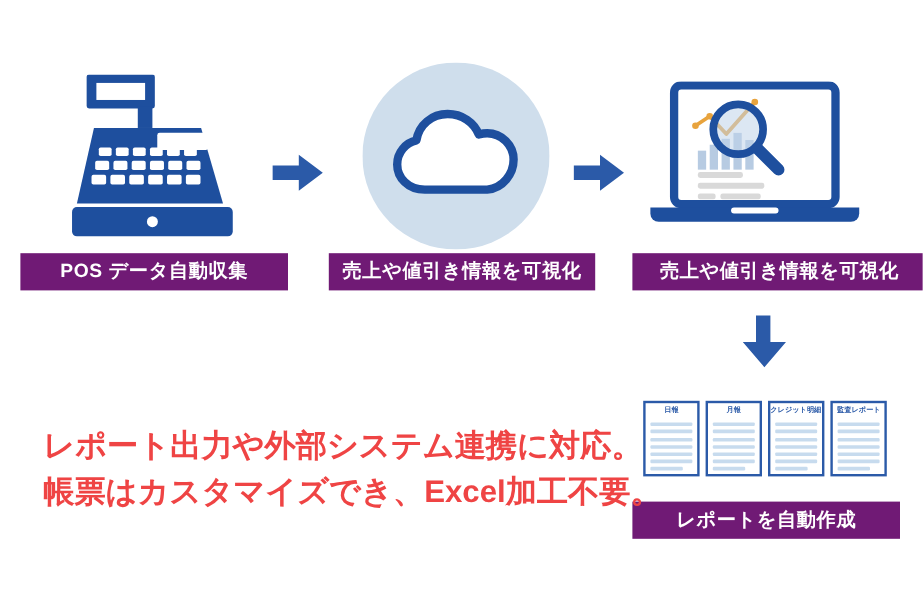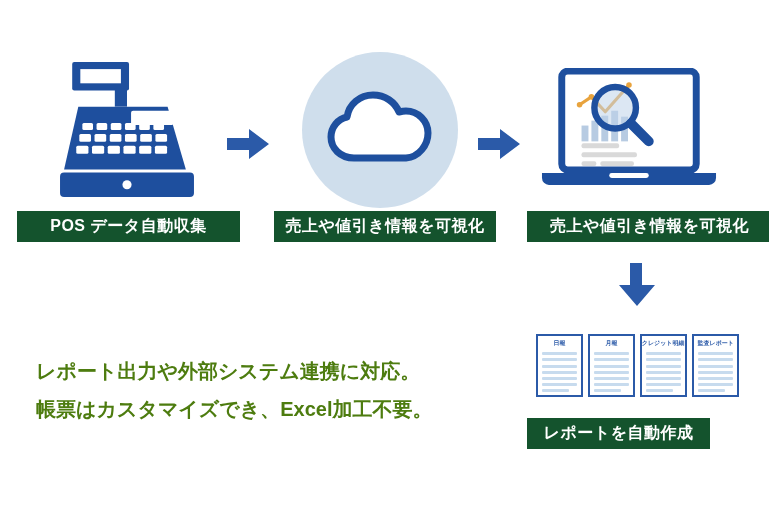--- a/index.html
+++ b/index.html
@@ -11,48 +11,48 @@
   .icon-box{position:absolute;}
   #pos-icon{left:58px;top:62px;width:138px;height:138px;}
   #cloud-icon{left:302px;top:52px;width:156px;height:156px;}
   #laptop-icon{left:540px;top:68px;width:178px;height:124px;}
   #arrow-1{left:227px;top:127px;width:44px;height:34px;}
   #arrow-2{left:478px;top:127px;width:44px;height:34px;}
   #down-arrow{left:615px;top:262px;width:44px;height:46px;}
 
   
   .label-bar{
-    position:absolute;height:31px;background:#14532d;color:#ffffff;
+    position:absolute;height:31px;background:#701a75;color:#ffffff;
     font-size:16px;font-weight:bold;display:flex;align-items:center;justify-content:center;
     letter-spacing:0.5px;white-space:nowrap;
   }
   #label-pos{left:17px;top:211px;width:223px;}
   #label-cloud{left:274px;top:211px;width:222px;}
   #label-visualize{left:527px;top:211px;width:245px;}
-  #label-report{left:527px;top:418px;width:183px;}
+  #label-report{left:527px;top:418px;width:223px;}
 
   
   .docs-row{position:absolute;left:536px;top:334px;width:203px;height:63px;display:flex;gap:5px;}
   .doc{
     box-sizing:border-box;width:47px;height:63px;background:#ffffff;
     border:2px solid #2B5AA8;display:flex;flex-direction:column;align-items:center;
     padding:3px 4px 0 4px;
   }
   .doc-title{
     color:#2B5AA8;font-size:6.5px;font-weight:bold;line-height:8px;
     white-space:nowrap;transform:scale(.92);transform-origin:center top;
   }
   .doc-lines{width:100%;margin-top:2px;}
   .doc-line{height:3px;background:#C7DBEE;border-radius:1px;margin-top:3.2px;}
   .doc-line.short{width:78%;}
 
   
   .description{
     position:absolute;left:36px;top:352px;width:500px;
-    color:#4d7c0f;font-size:20px;font-weight:bold;line-height:38px;white-space:nowrap;
+    color:#ef4444;font-size:26px;font-weight:bold;line-height:38px;white-space:nowrap;
   }
 </style>
 </head>
 <body>
 
 <div class="canvas">
 
   <svg id="pos-icon" class="icon-box" viewBox="0 0 136 136" aria-hidden="true">
     <g fill="#1E4F9E">
       <rect x="14" y="0" width="56" height="28" rx="2"></rect>

